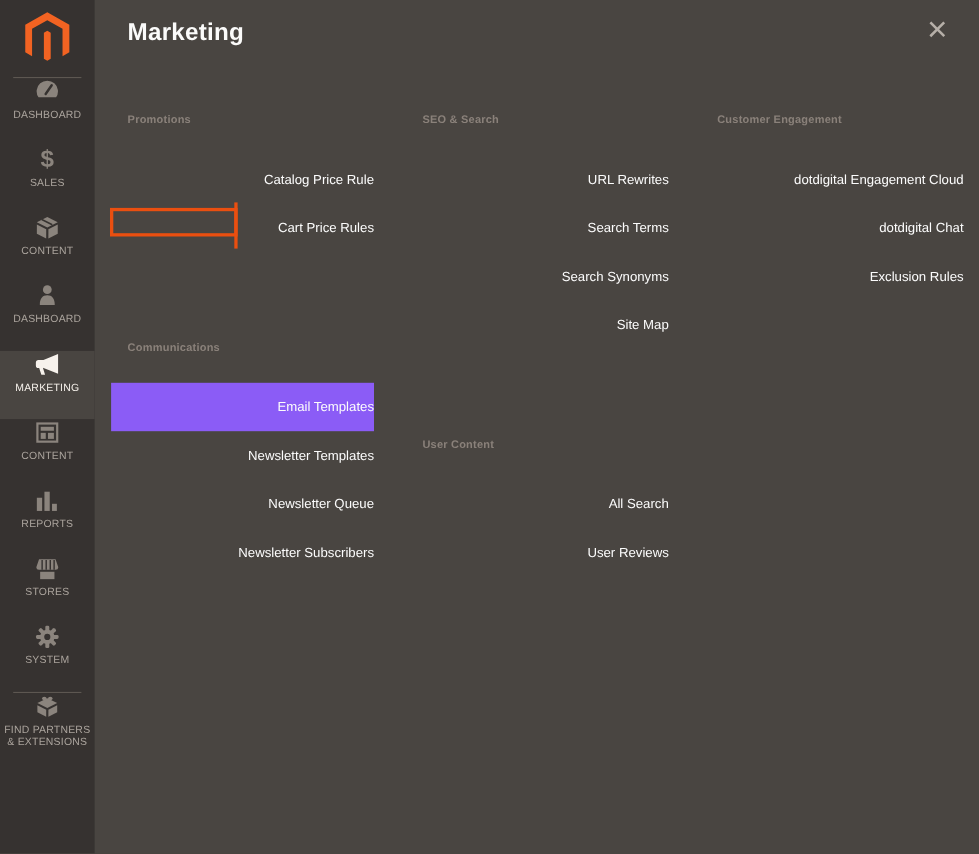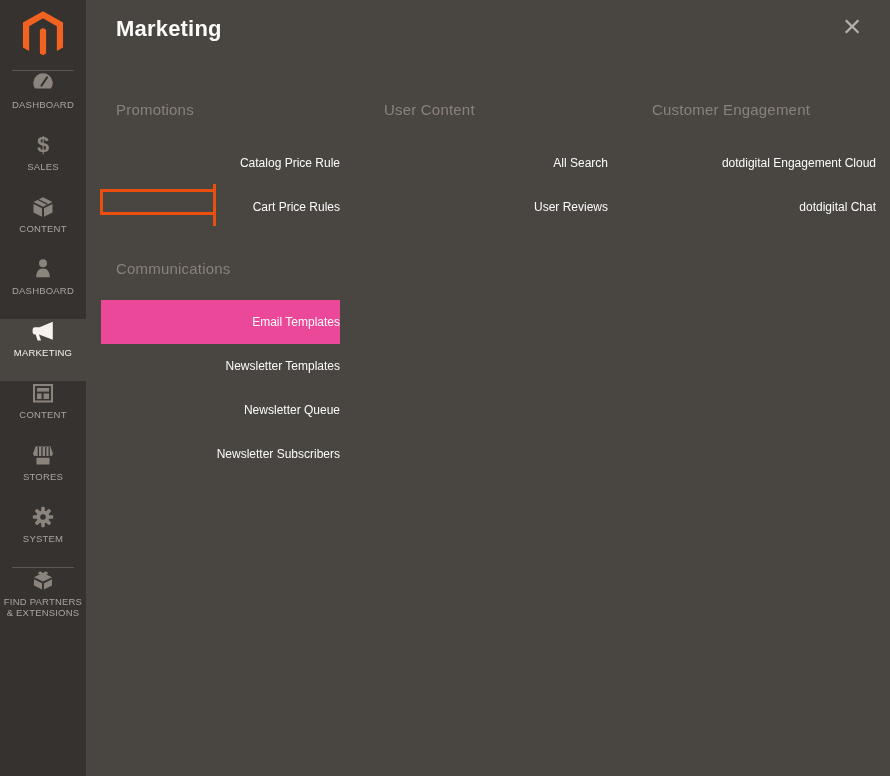--- a/index.html
+++ b/index.html
@@ -47,31 +47,31 @@
     font-weight:700; color:#fbfbfa; letter-spacing:0.2px;
   }
   .close-btn {
     position:absolute; top:8px; right:20px; width:36px; height:36px;
     display:flex; align-items:center; justify-content:center;
     color:#b6afa8; font-size:32px; font-weight:300; line-height:36px;
     cursor:pointer; user-select:none;
   }
   .menu-columns { display:flex; margin-top:52px; padding-left:15px; }
   .menu-col { width:268px; flex:0 0 268px; }
-  .menu-section + .menu-section { margin-top:26px; }
+  .menu-section + .menu-section { margin-top:74px; }
   .section-heading {
     height:28px; line-height:28px; padding-left:15px;
-    font-size:15px; font-weight:400; color:#8a817a; letter-spacing:0.2px;
+    font-size:10px; font-weight:700; color:#8a817a; letter-spacing:0.2px;
   }
   .section-items { margin-top:17px; }
   .menu-item {
     height:44px; line-height:44px; padding-left:15px; width:239px;
     font-size:12px; color:#fcfcfc; cursor:pointer; white-space:nowrap;text-align:right;
   }
-  .menu-item.highlighted { background:#ec4899; }
+  .menu-item.highlighted { background:#8b5cf6; }
 
   
   .annotation-box {
     position:absolute; left:100px; top:189px; width:116px; height:26px;
     border:3px solid #ea4f10; z-index:5; pointer-events:none;
   }
   .annotation-box::after {
     content:""; position:absolute; right:-3px; top:-8px;
     width:3px; height:42px; background:#ea4f10;
   }
@@ -144,20 +144,30 @@
         <svg width="24" height="24" viewBox="0 0 24 24" fill="currentColor">
           <rect x="3" y="4" width="18" height="16.5" fill="none" stroke="currentColor" stroke-width="2"></rect>
           <rect x="6" y="7" width="12" height="3.6"></rect>
           <rect x="6" y="12.5" width="4.6" height="5.5"></rect>
           <rect x="12.6" y="12.5" width="5.4" height="5.5"></rect>
         </svg>
       </span>
       <span class="nav-label">CONTENT</span>
     </div>
 
+    <div class="nav-item">
+      <span class="nav-icon">
+        <svg width="24" height="24" viewBox="0 0 24 24" fill="currentColor">
+          <rect x="2.5" y="9.5" width="4.8" height="12"></rect>
+          <rect x="9.4" y="4" width="4.8" height="17.5"></rect>
+          <rect x="16.3" y="15" width="4.4" height="6.5"></rect>
+        </svg>
+      </span>
+      <span class="nav-label">REPORTS</span>
+    </div>
 
     <div class="nav-item">
       <span class="nav-icon">
         <svg width="24" height="24" viewBox="0 0 24 24" fill="currentColor">
           <path d="M4.5 3.5 h15 l2.5 7.2 a2.4 2.4 0 0 1 -2.4 2.3 h-15.2 a2.4 2.4 0 0 1 -2.4 -2.3 Z"></path>
           <path d="M7.3 4 V13 M11 4 V13 M14.7 4 V13 M18.2 4 V13" stroke="#363230" stroke-width="1.3" fill="none"></path>
           <rect x="5.5" y="14.8" width="13" height="6.7"></rect>
         </svg>
       </span>
       <span class="nav-label">STORES</span>
@@ -217,34 +227,44 @@
           <div class="menu-item highlighted">Email Templates</div>
           <div class="menu-item">Newsletter Templates</div>
           <div class="menu-item">Newsletter Queue</div>
           <div class="menu-item">Newsletter Subscribers</div>
         </div>
       </div>
     </div>
 
     <div class="menu-col">
       <div class="menu-section">
+        <div class="section-heading">SEO &amp; Search</div>
+        <div class="section-items">
+          <div class="menu-item">URL Rewrites</div>
+          <div class="menu-item">Search Terms</div>
+          <div class="menu-item">Search Synonyms</div>
+          <div class="menu-item">Site Map</div>
+        </div>
+      </div>
+      <div class="menu-section">
         <div class="section-heading">User Content</div>
         <div class="section-items">
           <div class="menu-item">All Search</div>
           <div class="menu-item">User Reviews</div>
         </div>
       </div>
     </div>
 
     <div class="menu-col">
       <div class="menu-section">
         <div class="section-heading">Customer Engagement</div>
         <div class="section-items">
           <div class="menu-item">dotdigital Engagement Cloud</div>
           <div class="menu-item">dotdigital Chat</div>
+          <div class="menu-item">Exclusion Rules</div>
         </div>
       </div>
     </div>
 
   </div>
 </section>
 
 <div class="annotation-box"></div>
 
 </body></html>

